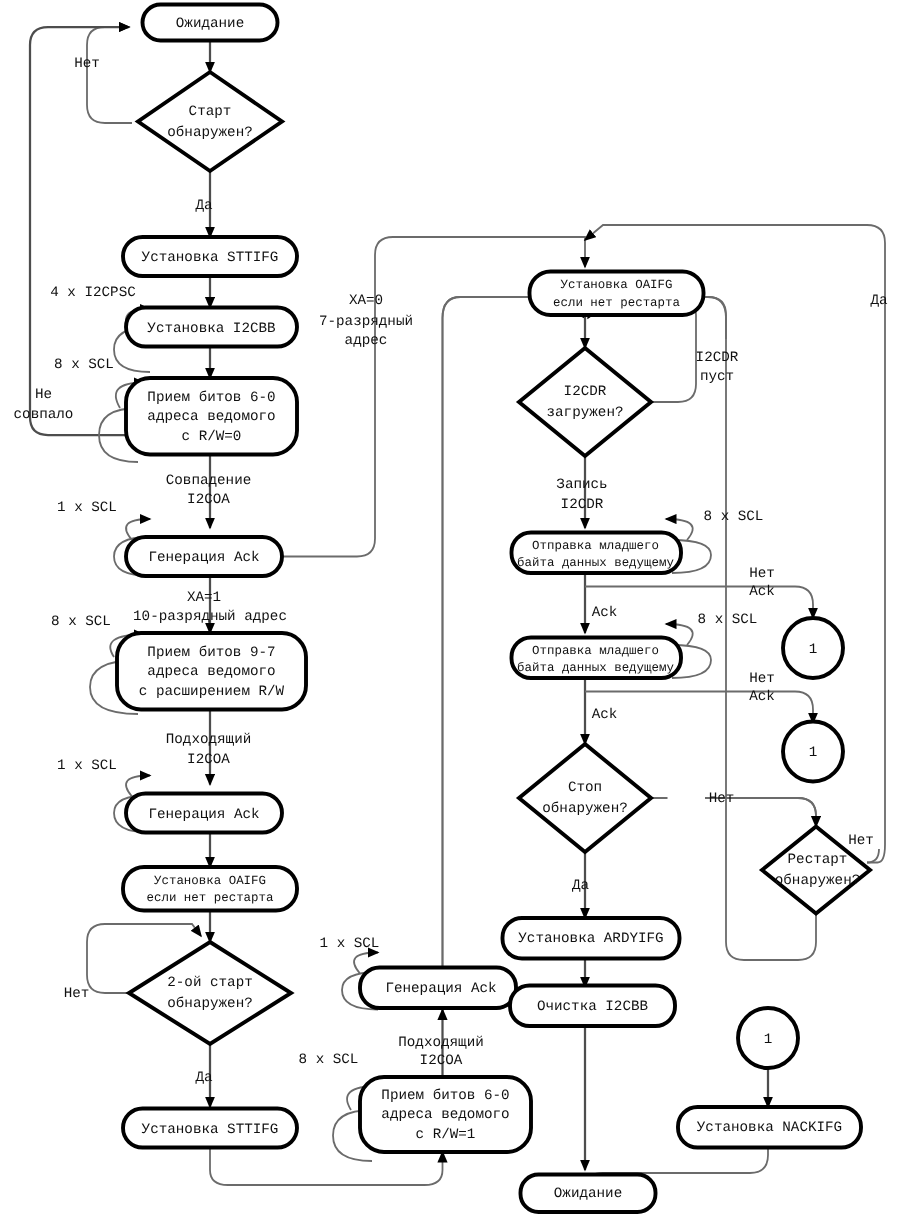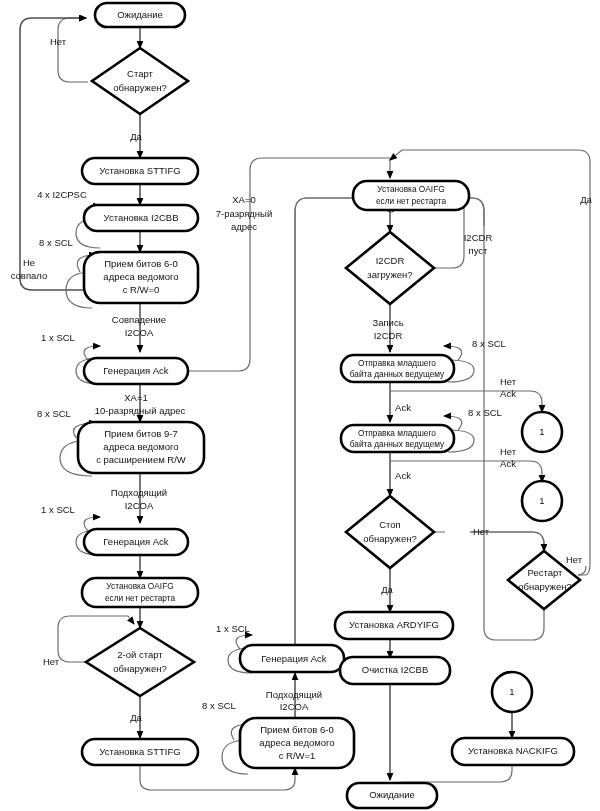--- a/index.html
+++ b/index.html
@@ -1,17 +1,17 @@
 <!DOCTYPE html>
 <html><head>
 <meta charset="utf-8">
 <style>
   html,body{margin:0;padding:0;background:#ffffff;}
   #root{position:relative;width:512px;height:811px;background:#ffffff;
-        font-family:Liberation Sans, sans-serif;}
+        font-family:Liberation Mono, monospace;}
   svg{display:block;}
   .node-fill{fill:#ffffff;stroke:#000000;stroke-width:2.6;}
   .edge{fill:none;stroke:#4d4d4d;stroke-width:1.5;}
   .edge-thin{fill:none;stroke:#6b6b6b;stroke-width:1.2;}
   .lbl{font-size:9.5px;fill:#111111;text-anchor:middle;dominant-baseline:middle;}
   .lbl-sm{font-size:8.3px;fill:#111111;text-anchor:middle;dominant-baseline:middle;}
   .elbl{font-size:9.5px;fill:#111111;text-anchor:middle;dominant-baseline:middle;}
 </style>
 </head>
 <body>

